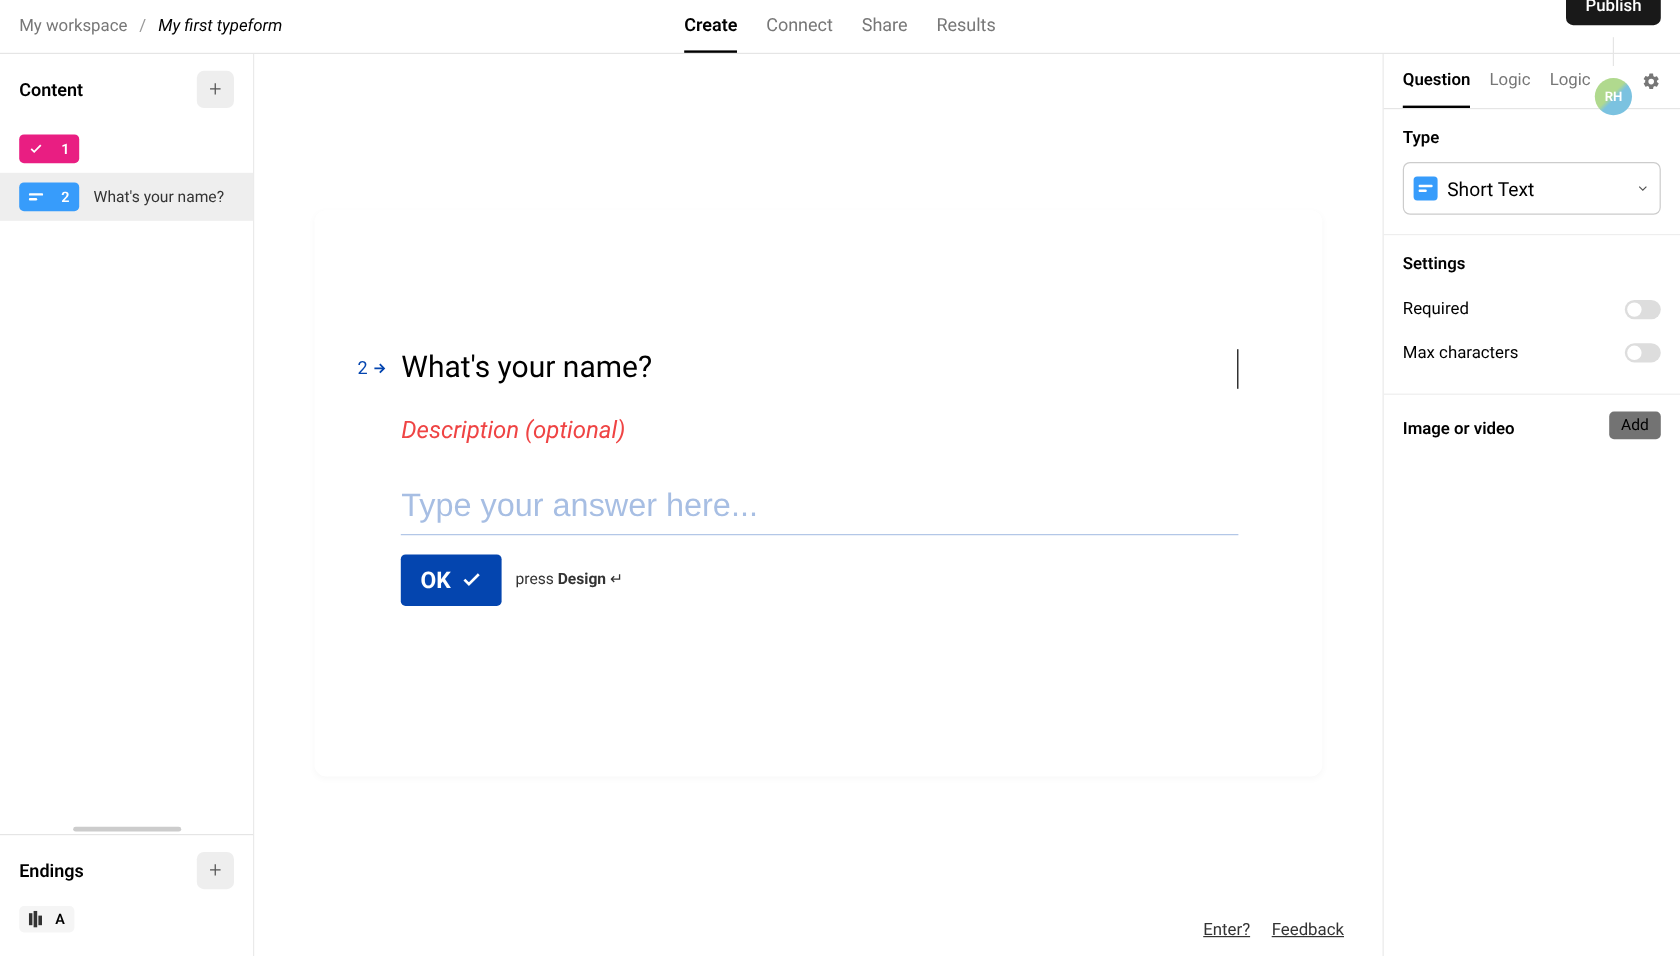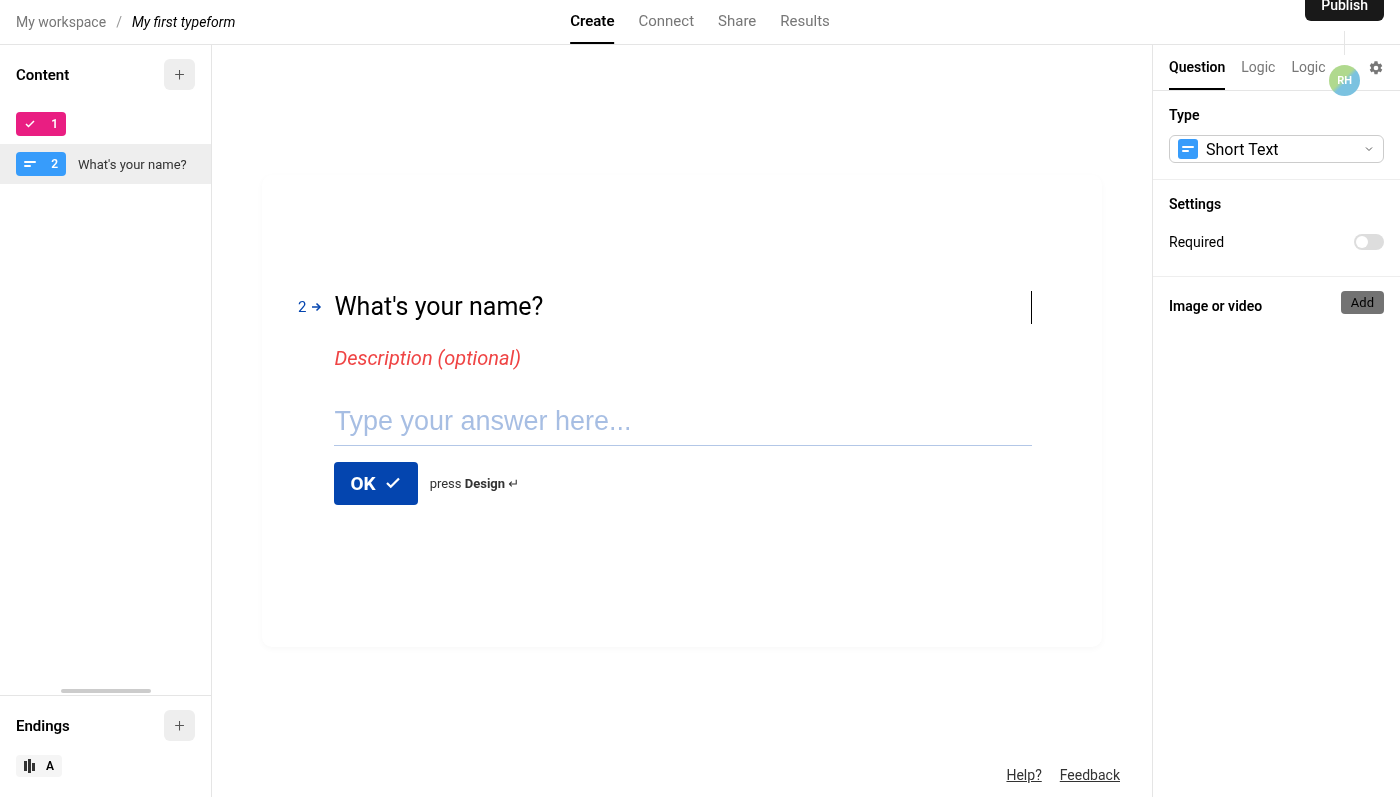--- a/index.html
+++ b/index.html
@@ -137,21 +137,21 @@
   .r-tabs {
     display: flex; align-items: center; gap: 16px;
     padding: 0 16px; border-bottom: 1px solid #e5e5e5; height: 46px;
   }
   .r-tabs .rtab { font-size: 14px; color: #777; cursor: pointer; height:100%; display:flex; align-items:center; border-bottom:2px solid transparent; }
   .r-tabs .rtab.active { color:#000000; font-weight:600; border-bottom-color:#000; }
   .r-tabs .gear { margin-left:auto; color:#777; cursor:pointer; display:flex; }
   .r-block { padding: 16px; border-bottom: 1px solid #eee; }
   .r-label { font-size: 14px; font-weight: 600; margin-bottom: 12px; }
   .type-select {
-    border: 1px solid #ccc; border-radius: 6px; height: 28px;
+    border: 1px solid #ccc; border-radius: 6px; height: 44px;
     display: flex; align-items: center; padding: 0 8px; cursor: pointer; gap:8px;
   }
   .type-icon {
     width: 20px; height: 20px; background: #379cfb; border-radius: 3px;
     display:flex; align-items:center; justify-content:center;
   }
   .type-select .chev { margin-left:auto; color:#555; }
   .setting-row {
     display:flex; align-items:center; justify-content:space-between;
     padding: 10px 0; font-size:14px;
@@ -294,21 +294,21 @@
             </div>
             <div class="hint">
               <span>press </span><b>Design</b><span> ↵</span>
             </div>
           </div>
         </div>
       </div>
     </div>
 
     <div class="footer-links">
-      <span>Help?</span>
+      <span>Enter?</span>
       <span>Feedback</span>
     </div>
   </div>
 
   <div class="sidebar-right">
     <div class="r-tabs">
       <div class="rtab active">Question</div>
       <div class="rtab">Logic</div>
       <div class="rtab">Logic</div>
       <div class="gear">
@@ -339,20 +339,26 @@
     </div>
 
     <div class="r-block" style="border-bottom:1px solid #eee;">
       <div class="r-label">Settings</div>
       <div class="setting-row">
         <span>Required</span>
         <div class="toggle">
             <div class="knob"></div>
           </div>
       </div>
+      <div class="setting-row">
+        <span>Max characters</span>
+        <div class="toggle">
+            <div class="knob"></div>
+          </div>
+      </div>
     </div>
 
     <div class="media-row">
       <span class="mlabel">Image or video</span>
       <div class="add-pill">Add</div>
     </div>
   </div>
 
 </div>
 

